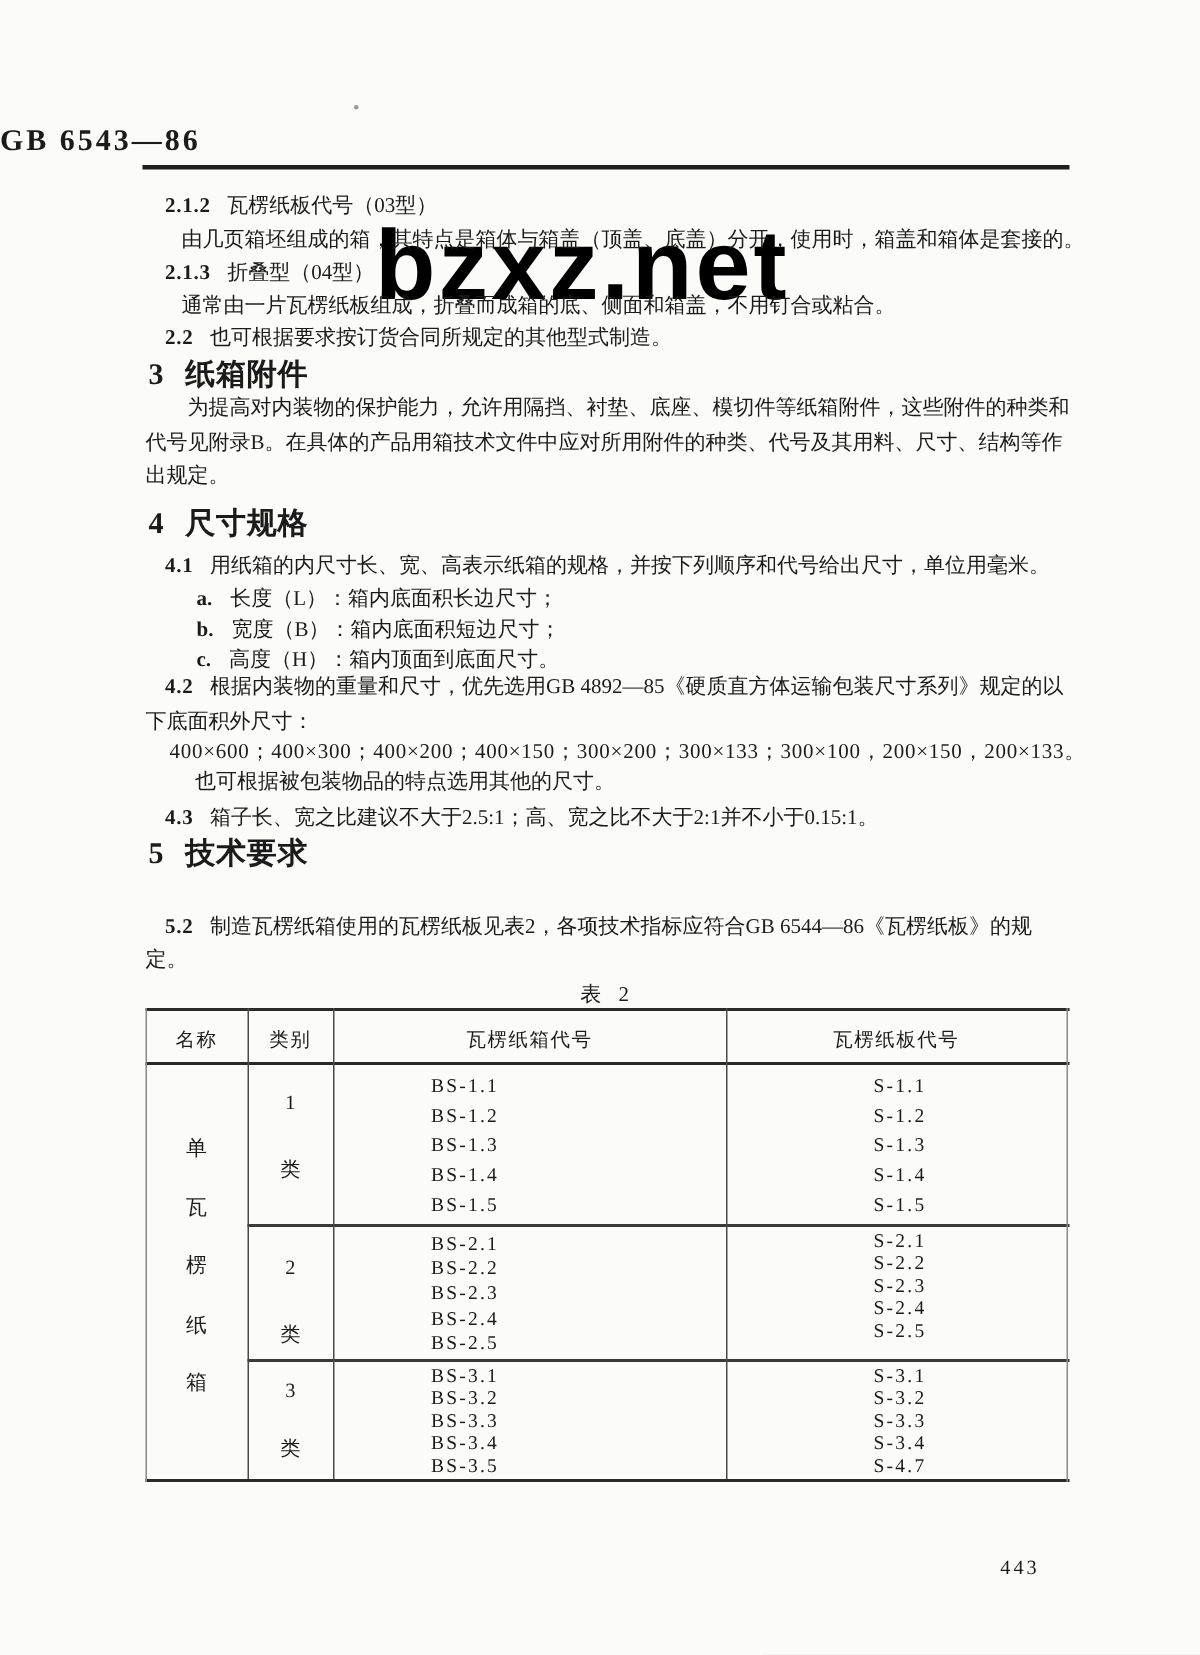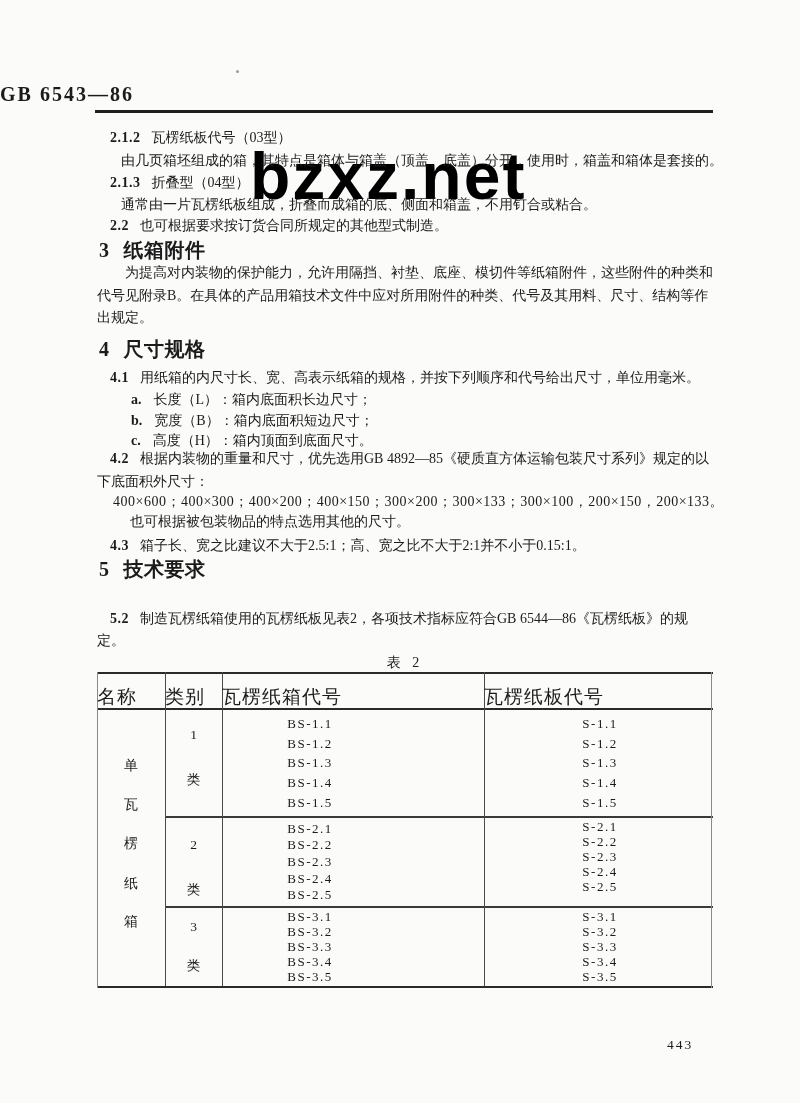--- a/index.html
+++ b/index.html
@@ -23,21 +23,21 @@
   .ln { position:absolute; white-space:nowrap; font-size:14px; line-height:15px; z-index:1; }
   .num { font-weight:bold; display:inline-block; margin-right:11px; letter-spacing:0.5px; }
   .itemlab { font-weight:bold; display:inline-block; margin-right:12px; }
   .sechead { font-weight:bold; font-size:20px; letter-spacing:0.5px;text-align:right; }
   .sechead .num { margin-right:14px; }
   
   .hline, .vline { position:absolute; background:#2a2a2a; z-index:1; }
   .vline { width:1px; background:#4a4a4a; }
   .vline.soft { background:#8a8a8a; }
   
-  .th { position:absolute; z-index:2; font-size:19px; text-align:left; letter-spacing:1px; }
+  .th { position:absolute; z-index:2; font-size:13px; text-align:center; letter-spacing:1px; }
   .vchar { position:absolute; left:97px; width:68px; text-align:center; font-size:14px; z-index:2; }
   .cchar { position:absolute; left:165px; width:57px; text-align:center; font-size:13.5px; z-index:2; }
   .codes {
     position:absolute; z-index:2; display:flex; flex-direction:column;
     justify-content:space-evenly; align-items:center;
     font-size:13px; letter-spacing:1.5px;
   }
   .codes div { line-height:14px; }
   .caption { position:absolute; top:654px; left:0; width:810px; text-align:center; font-size:14px; letter-spacing:4px; z-index:1; }
   .pageno { position:absolute; top:1037px; left:655px; width:50px; text-align:center; font-size:13.5px; letter-spacing:2px; z-index:1; }
@@ -172,18 +172,18 @@
     <div>BS-3.2</div>
     <div>BS-3.3</div>
     <div>BS-3.4</div>
     <div>BS-3.5</div>
   </div>
   <div class="codes" style="top:909px;left:535px;width:130px;height:76px">
     <div>S-3.1</div>
     <div>S-3.2</div>
     <div>S-3.3</div>
     <div>S-3.4</div>
-    <div>S-3.5</div>
+    <div>S-4.7</div>
   </div>
 
   <div class="pageno">443</div>
 
 </div>
 
 </body></html>

